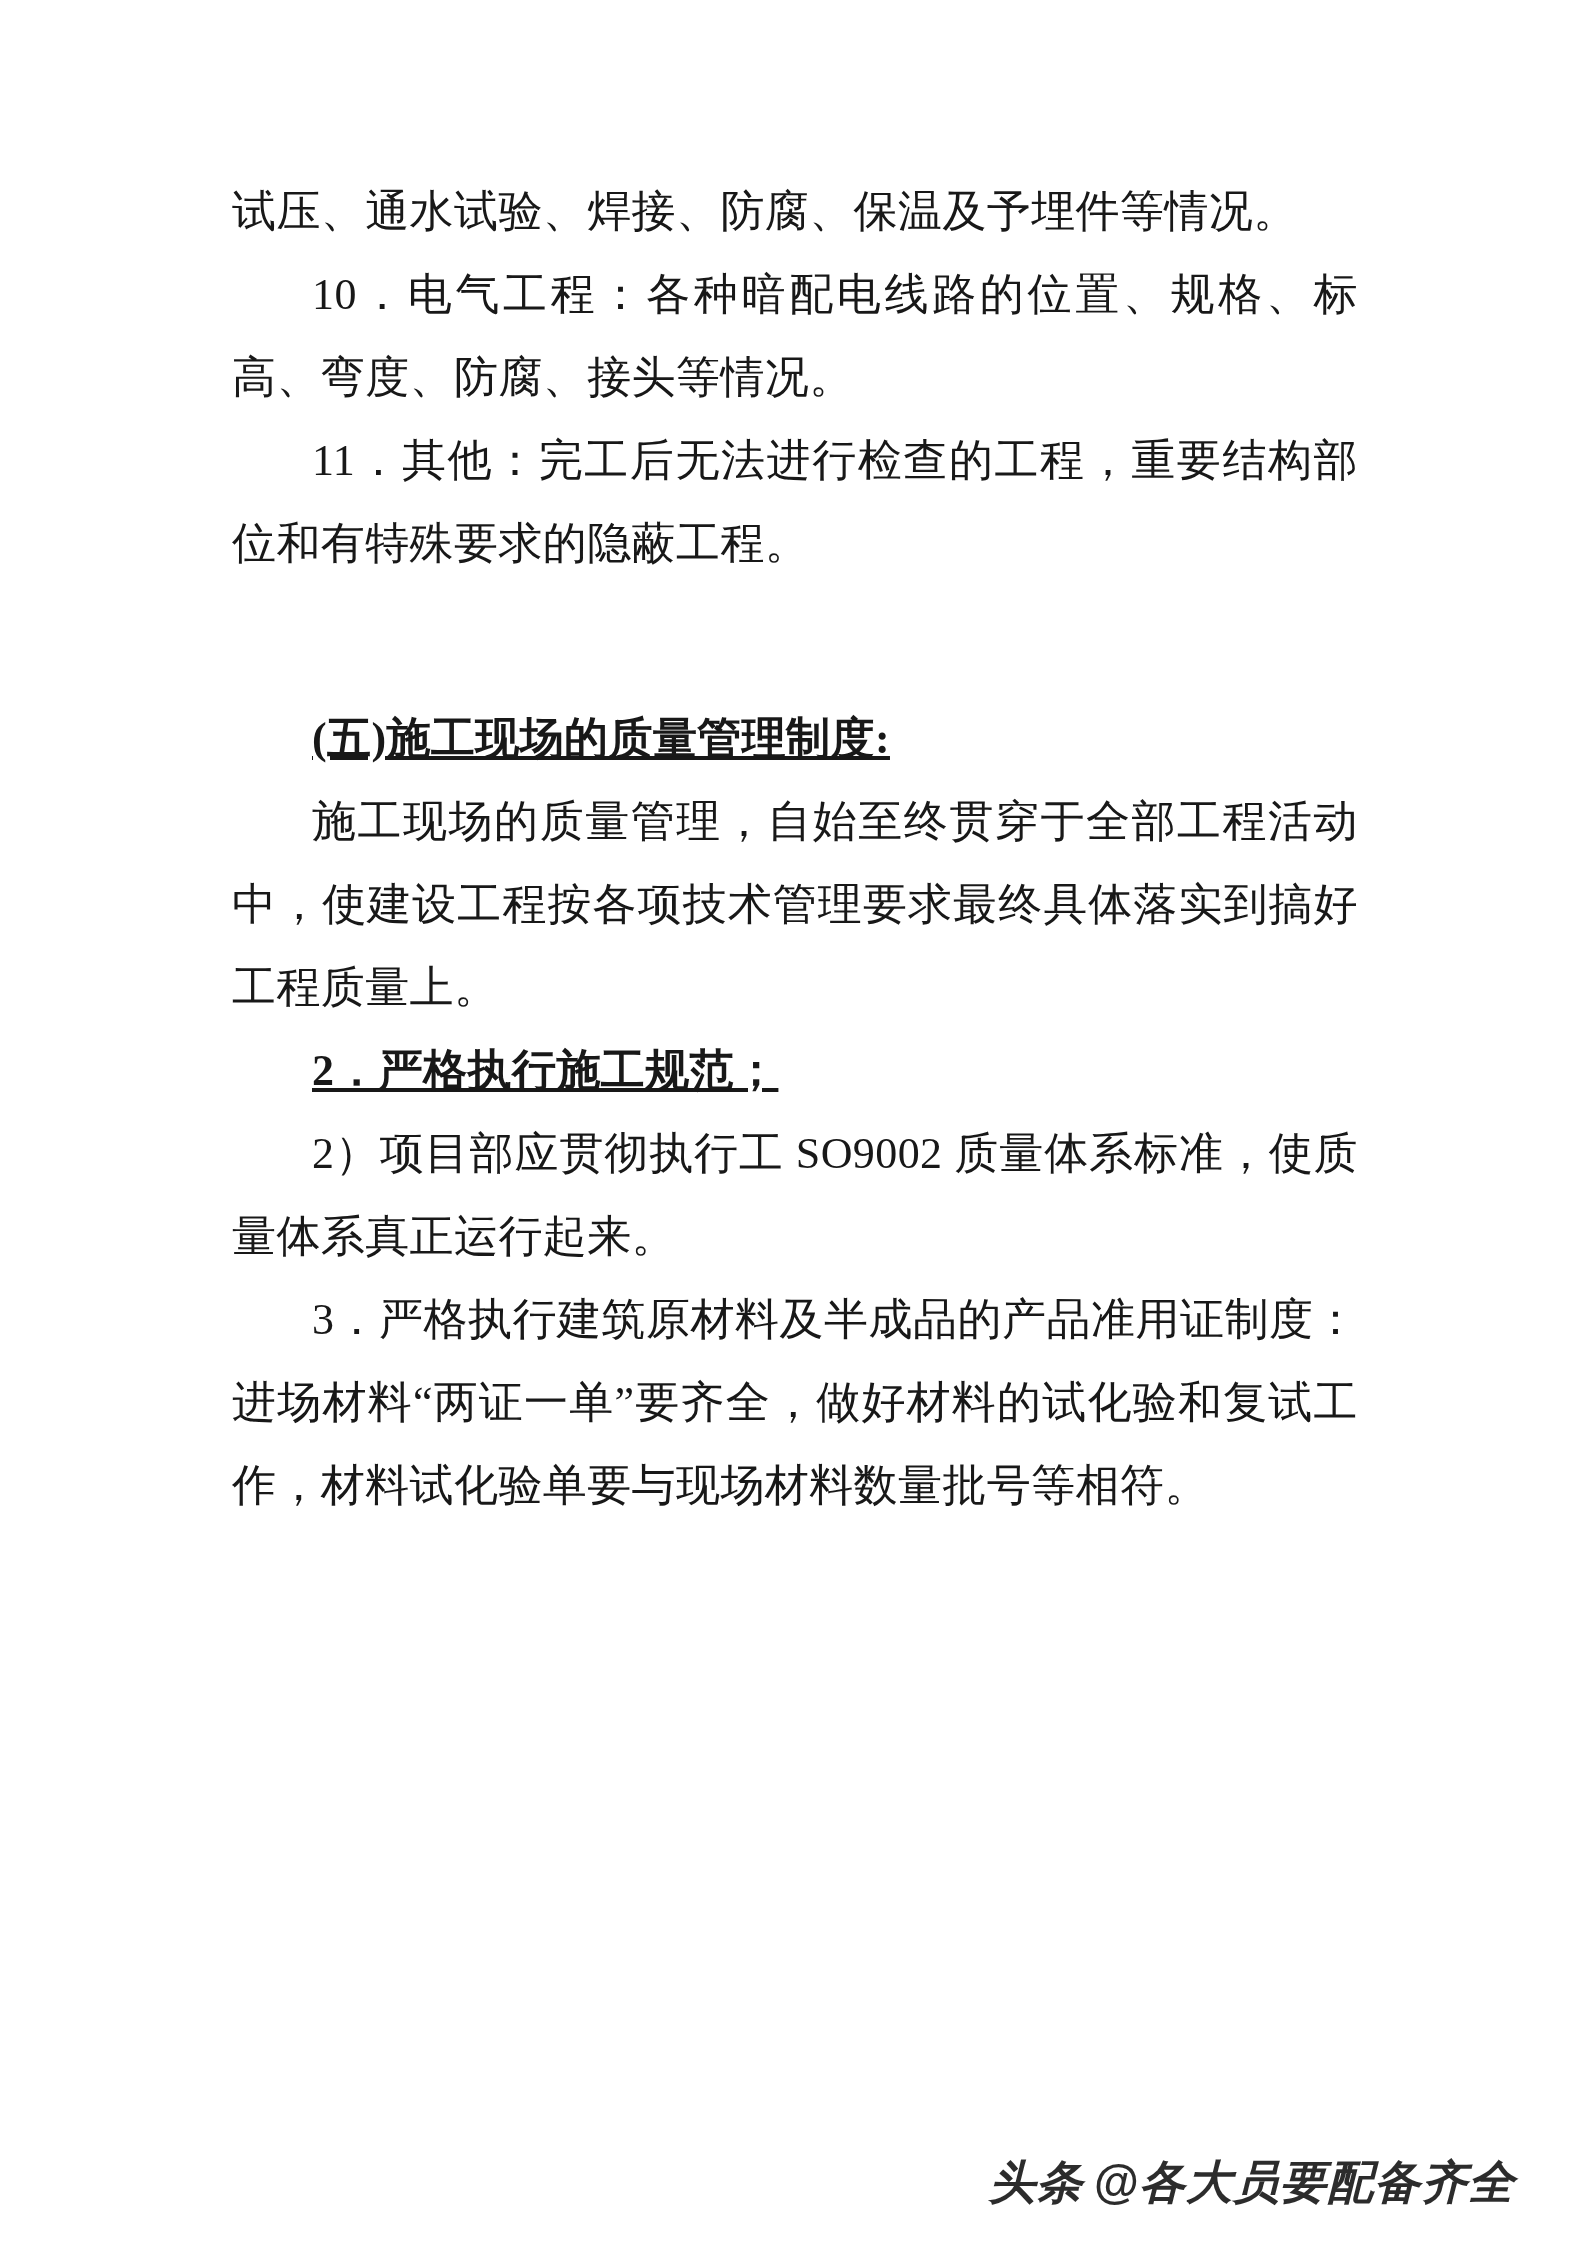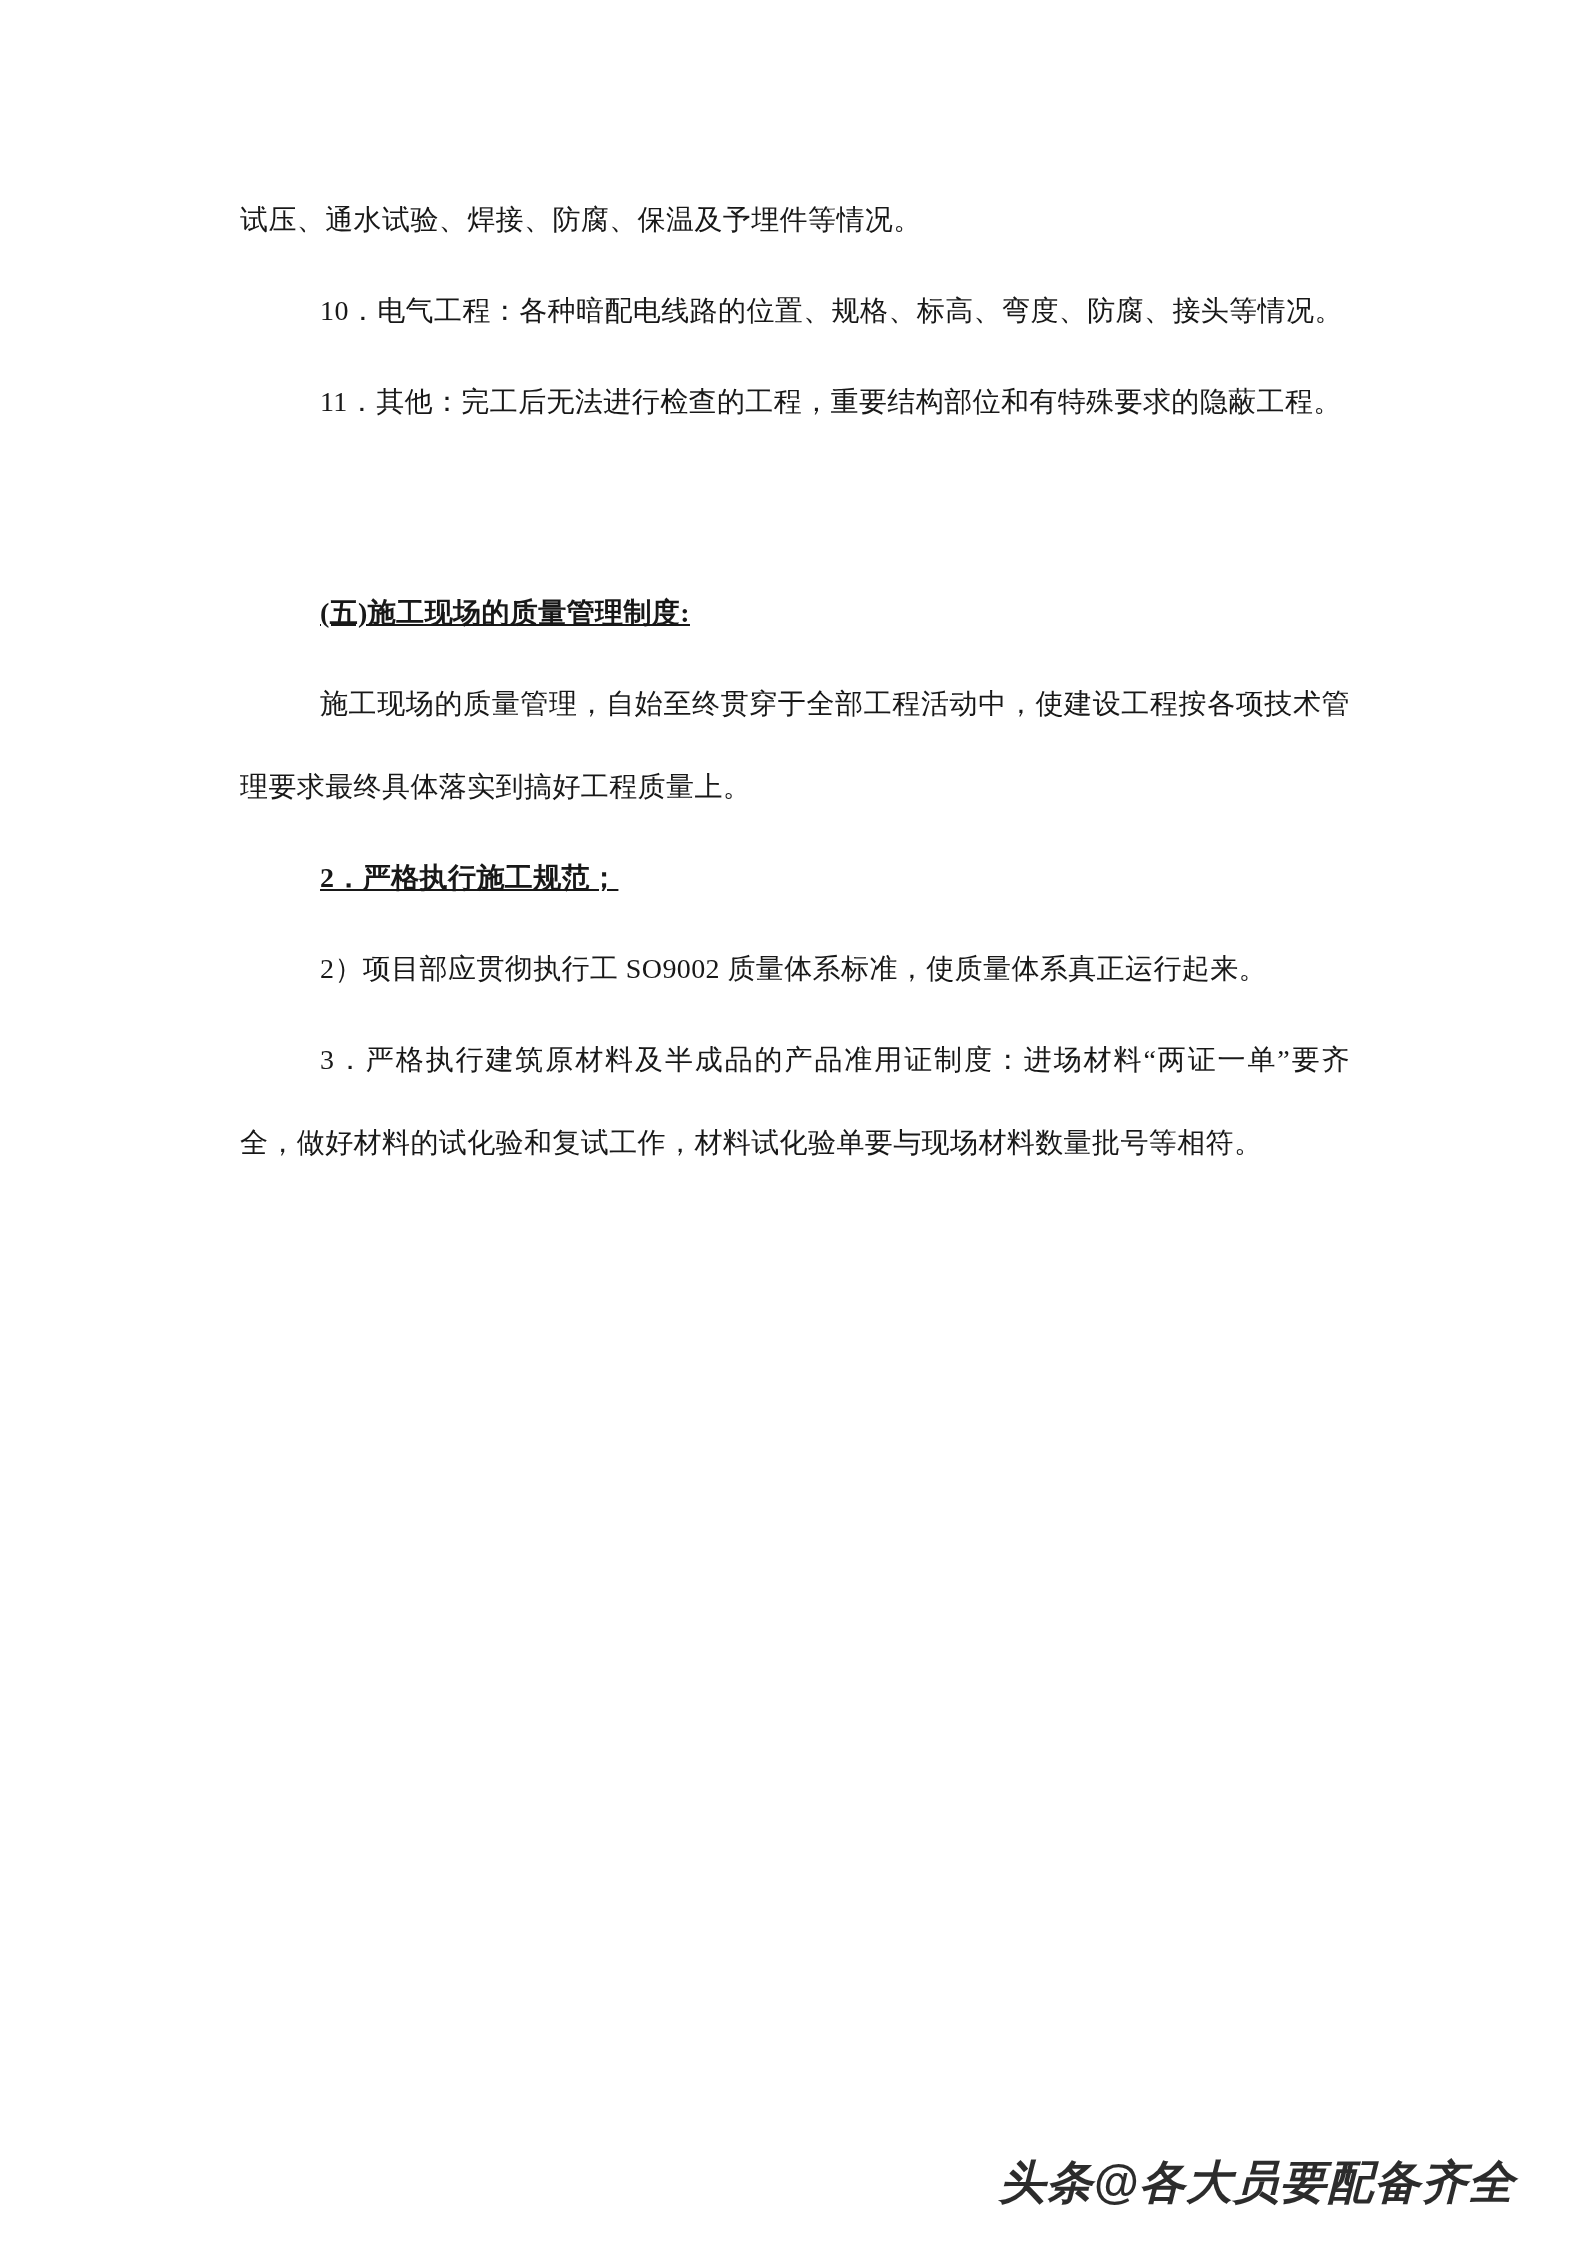--- a/index.html
+++ b/index.html
@@ -16,25 +16,25 @@
     font-family: "Liberation Serif", "DejaVu Serif", serif;
     color: #181818;
   }
   .content {
     position: absolute;
     left: 232px;
     top: 170px;
     width: 1126px;
   }
   .para {
-    font-size: 28px;
+    font-size: 44px;
     line-height: 83px;
     text-align: justify;
     text-justify: inter-ideograph;
-    margin: 8px;
+    margin: 0;
     letter-spacing: 0.4px;
     word-break: break-all;
   }
   .para.indent {
     text-indent: 80px;
   }
   .para.bold {
     font-weight: bold;
     text-decoration: underline;
   }
@@ -49,20 +49,21 @@
     line-height: 1;
     font-family: "Liberation Sans", "DejaVu Sans", sans-serif;
     font-weight: bold;
     font-style: italic;
     color: #1b1b1b;
     letter-spacing: 1px;
     white-space: nowrap;
     opacity: 0.92;
   }
   .watermark .wm-tag {
+    margin-right: 10px;
   }
 </style>
 </head>
 <body>
 
 <div class="page">
 
   <div class="content">
 
     <p class="para">试压、通水试验、焊接、防腐、保温及予埋件等情况。</p>

